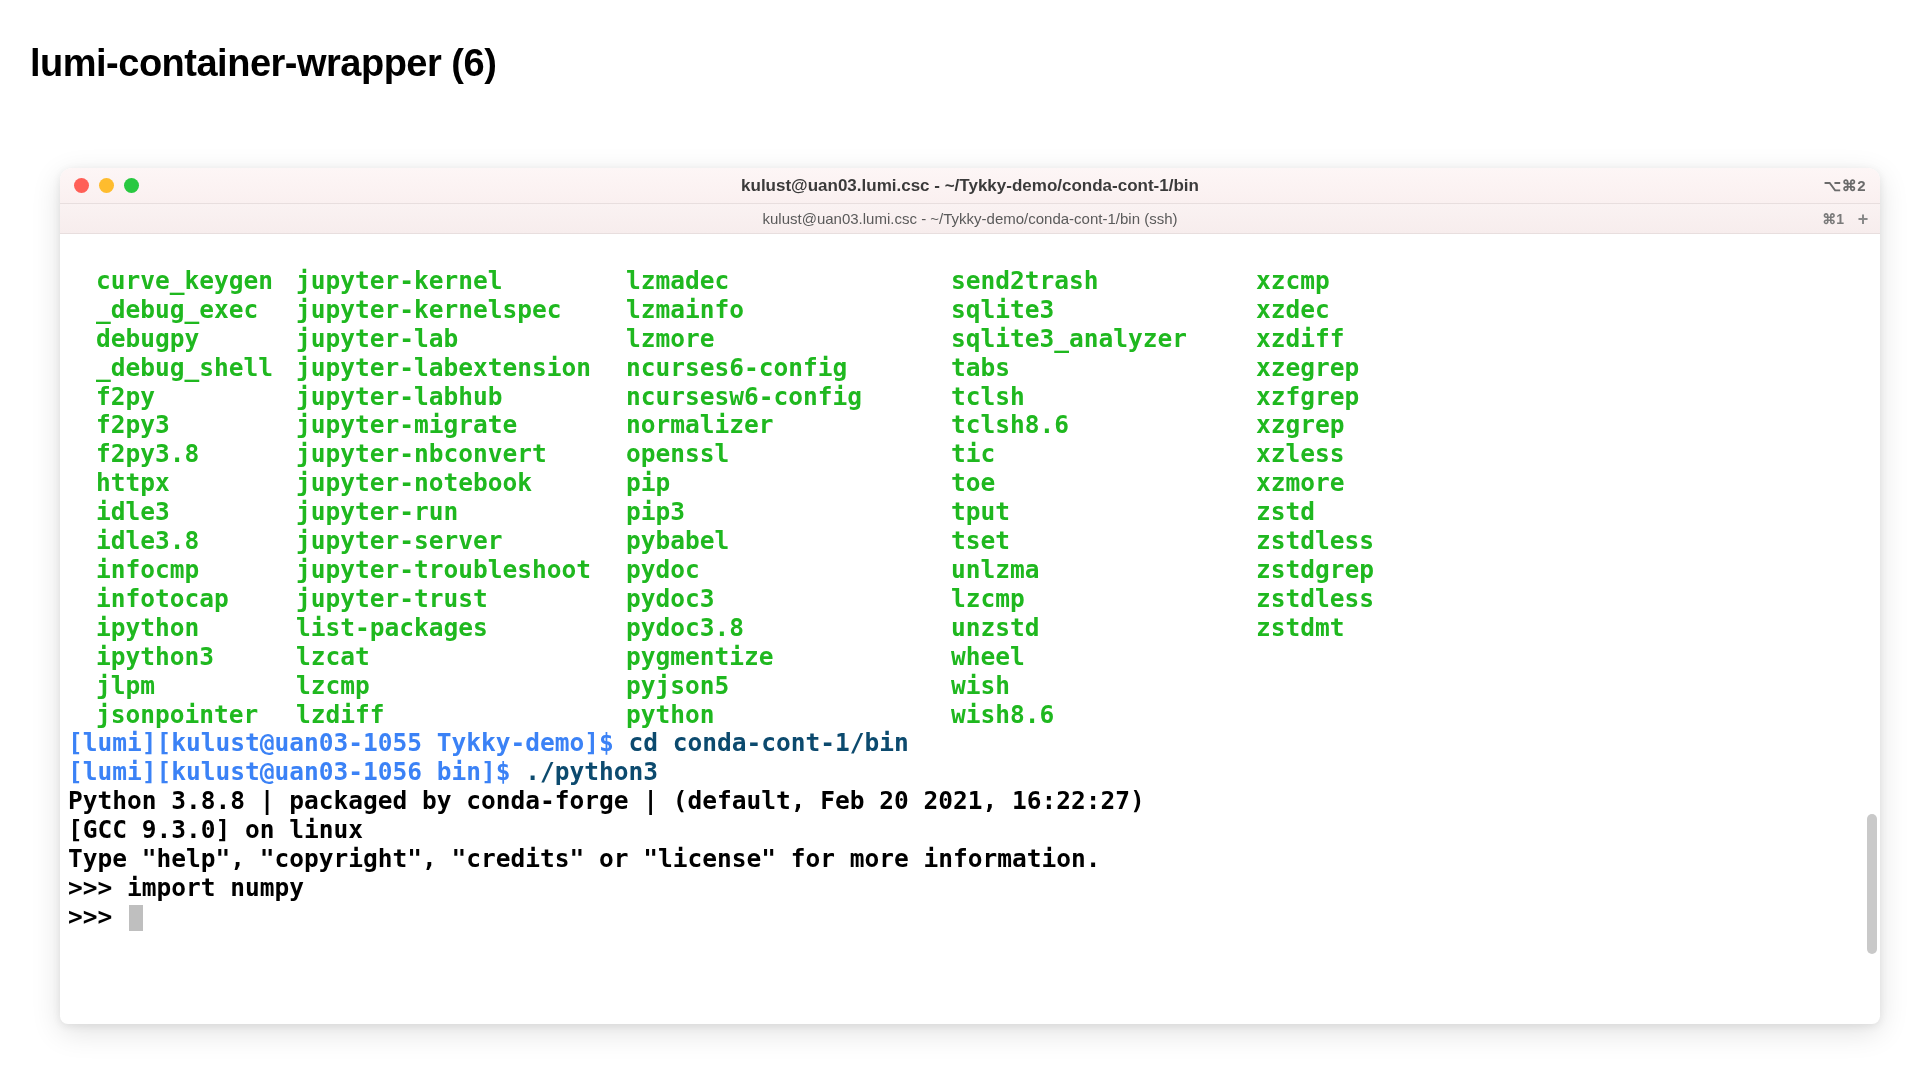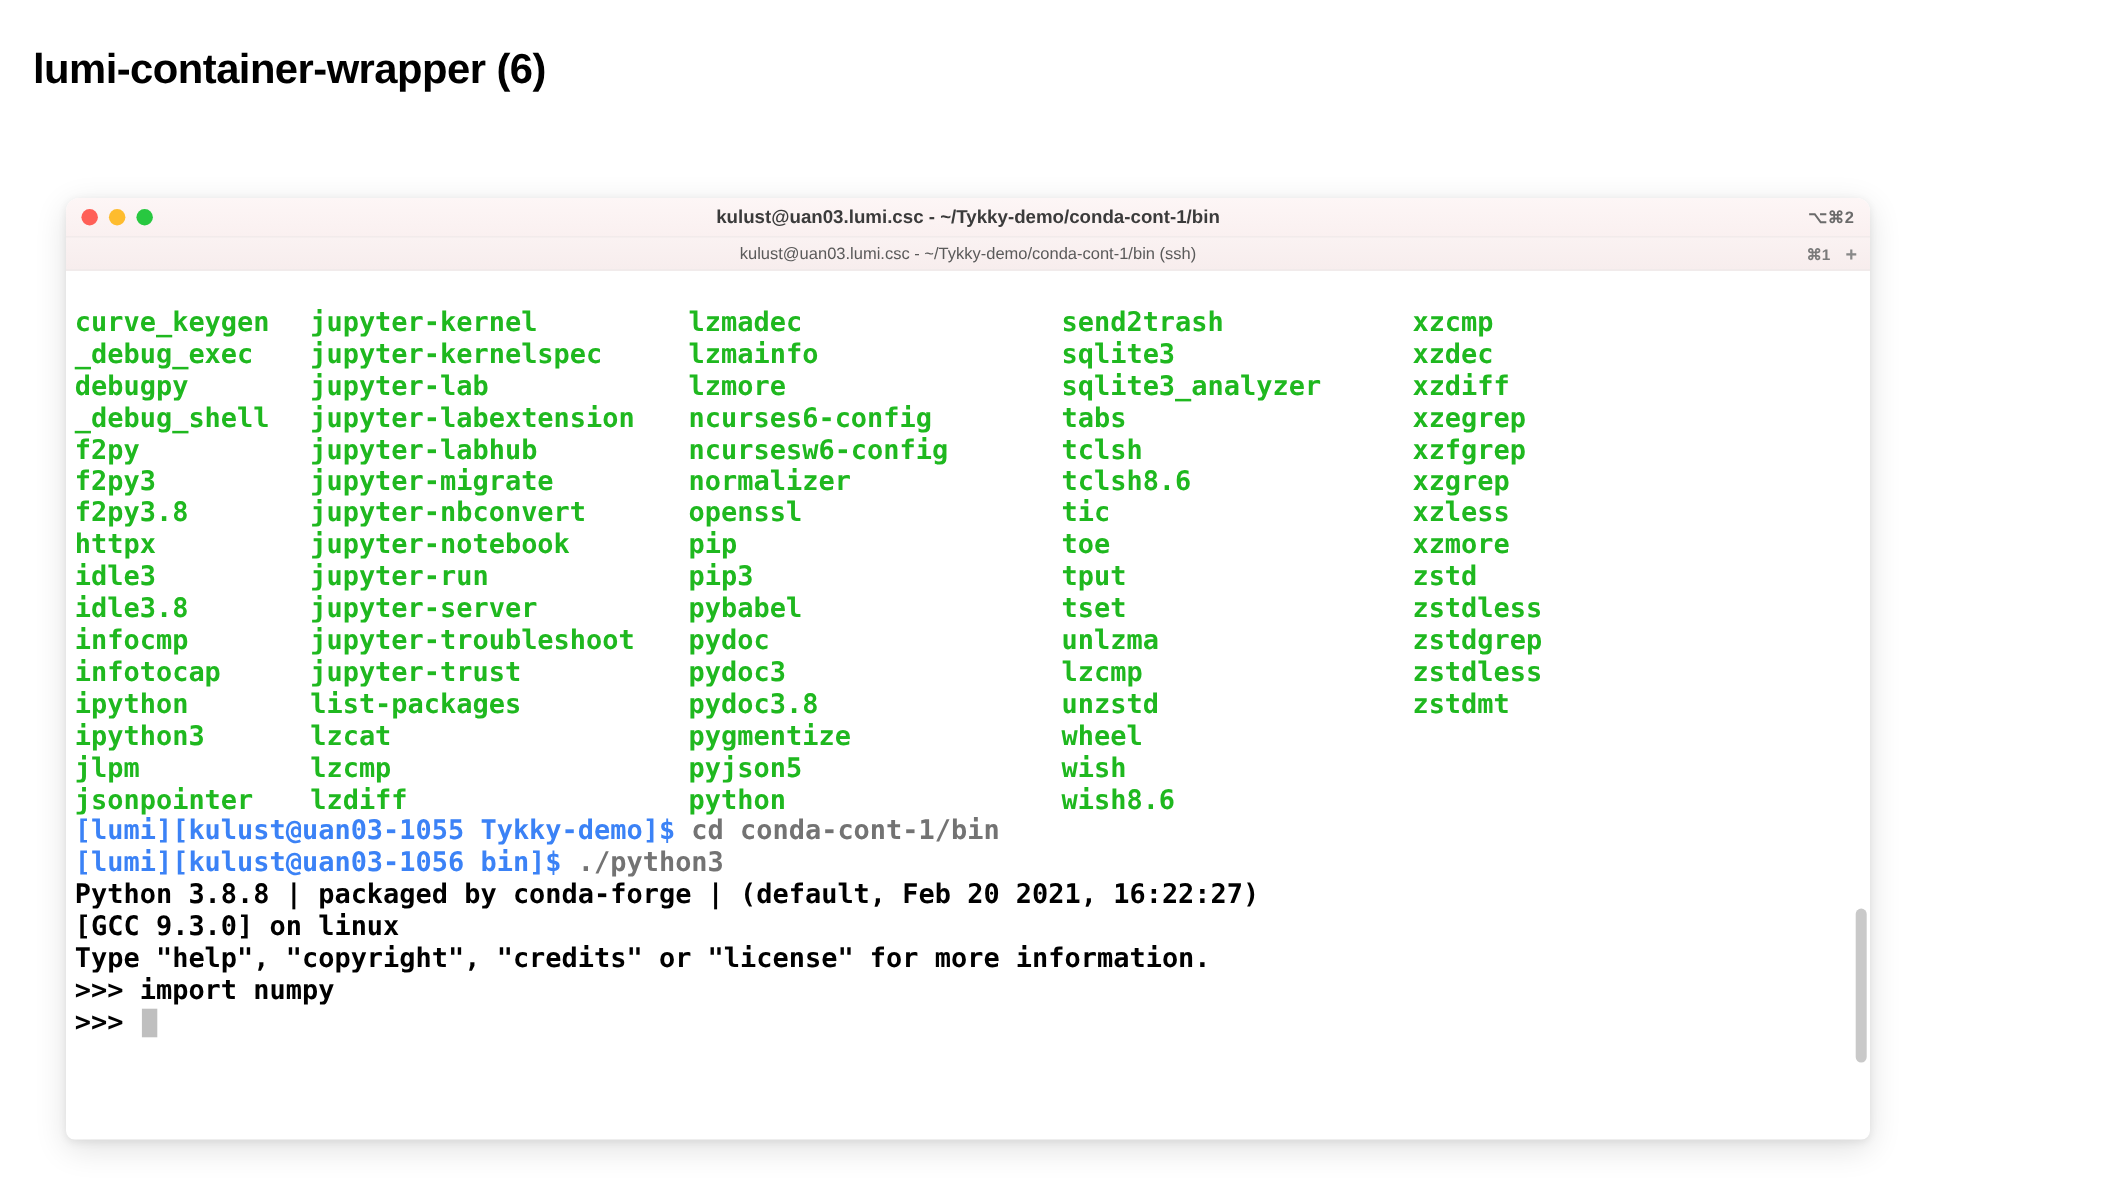--- a/index.html
+++ b/index.html
@@ -13,22 +13,22 @@
   .slide-title {
     font-size: 38px;
     font-weight: 700;
     color: #000;
     padding: 42px 0 0 30px;
     letter-spacing: -0.5px;
   }
   .terminal-window {
     position: absolute;
     left: 60px;
-    top: 180px;
-    width: 1640px;
+    top: 168px;
+    width: 1820px;
     background: #fff;
     border-radius: 12px 12px 8px 8px;
     box-shadow: 0 8px 30px rgba(0,0,0,0.12), 0 2px 8px rgba(0,0,0,0.08);
     overflow: hidden;
   }
   .titlebar {
     height: 36px;
     background: linear-gradient(#fdf6f6,#faf0f0);
     display: flex;
     align-items: center;
@@ -106,32 +106,33 @@
     font-size: 24.5px;
     line-height: 1.18;
     font-weight: 700;
     padding: 4px 8px 6px 8px;
     color:#000;
     white-space: pre;
     position:relative;
   }
   .file-list {
     display:flex;
-    gap: 14px;
+    gap: 0;
+    margin-left: 28px;
   }
   .file-col {
     color:#1fb81f;
   }
   .col1 { width: 200px; }
   .col2 { width: 330px; }
   .col3 { width: 325px; }
   .col4 { width: 305px; }
   .col5 { width: 200px; }
   .prompt-line .blue { color:#3b82f6; }
-  .prompt-line .black { color:#737373; }
+  .prompt-line .black { color:#0c4a6e; }
   .cursor {
     display:inline-block;
     width: 14px;
     height: 26px;
     background:#bfbfbf;
     vertical-align: text-bottom;
     margin-left: 2px;
   }
   .scrollbar-thumb {
     position:absolute;

